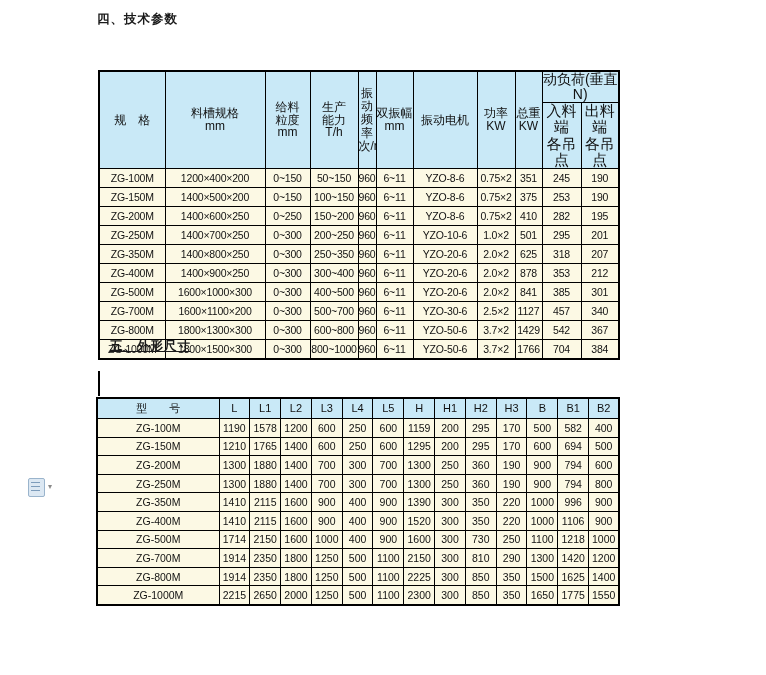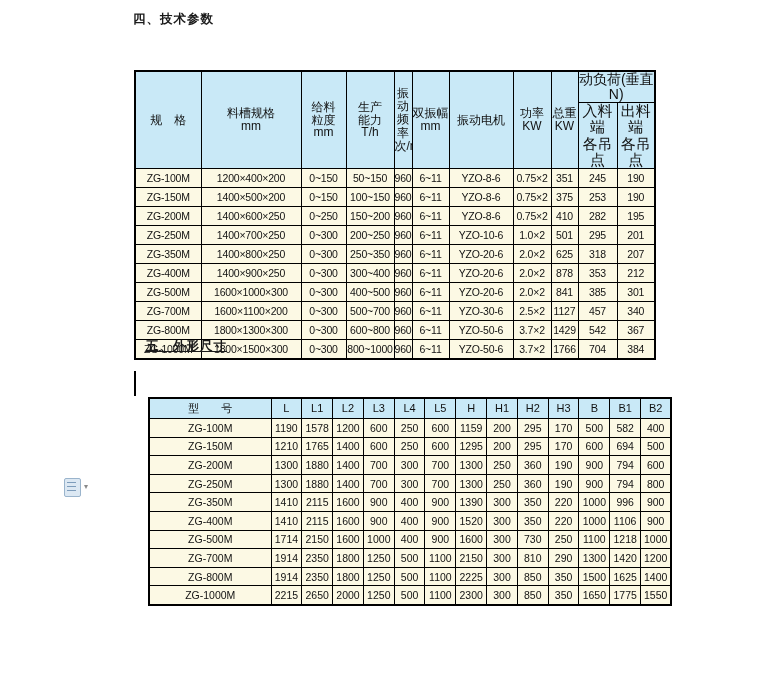--- a/index.html
+++ b/index.html
@@ -1,17 +1,17 @@
 <!DOCTYPE html>
 <html><head>
 <meta charset="utf-8">
 <style>
   html,body{margin:0;padding:0;background:#fff;}
   .canvas{position:relative;width:700px;height:675px;background:#ffffff;overflow:hidden;
-          font-family:"Liberation Sans","DejaVu Sans",sans-serif;color:#111;margin-left:36px;}
+          font-family:"Liberation Sans","DejaVu Sans",sans-serif;color:#111;}
   .heading{position:absolute;font-size:12.5px;font-weight:bold;color:#1a1a1a;letter-spacing:1px;}
   #title-tech{left:97px;top:11px;}
   #title-dim{left:110px;top:338px;text-decoration:underline;}
   .cursor{position:absolute;left:98px;top:371px;width:2px;height:25px;background:#000;}
 
   table{border-collapse:collapse;table-layout:fixed;position:absolute;border:2px solid #000;}
   th,td{border:1px solid #000;text-align:center;vertical-align:middle;padding:0;overflow:hidden;}
   th{background:#c9e9f7;font-weight:normal;white-space:pre-line;line-height:1.08;}
   td{background:#fcf9e4;}
 
@@ -19,21 +19,21 @@
   #tech-table{left:98px;top:70px;width:520px;font-size:10.5px;}
   #tech-table thead tr.r1 th{height:14px;}
   #tech-table thead th[rowspan]{height:46px;font-size:12px;}
   #tech-table th.grp{height:14px;font-size:14px;}
   #tech-table th.sub{height:30px;font-size:15px;}
   #tech-table th.tiny{font-size:7px;line-height:1.1;}
   #tech-table td{height:18px;letter-spacing:-0.2px;}
   #tech-table td:first-child{font-size:10.5px;}
 
   
-  #dim-table{left:112px;top:397px;width:522px;font-size:10.5px;}
+  #dim-table{left:96px;top:397px;width:522px;font-size:10.5px;}
   #dim-table th{height:19px;font-size:11px;}
   #dim-table td{height:17.6px;}
 
   
   .paste-widget{position:absolute;left:28px;top:476px;width:40px;height:22px;
                 display:flex;align-items:center;gap:3px;cursor:pointer;}
   .paste-ic{display:inline-block;width:15px;height:17px;position:relative;
             background:#dce8f3;border:1px solid #9ab4cc;border-radius:2px;}
   .paste-ic::before{content:"";position:absolute;left:2px;top:3px;width:9px;height:1.5px;
             background:#7d9cbb;box-shadow:0 4px 0 #7d9cbb,0 8px 0 #7d9cbb;}

